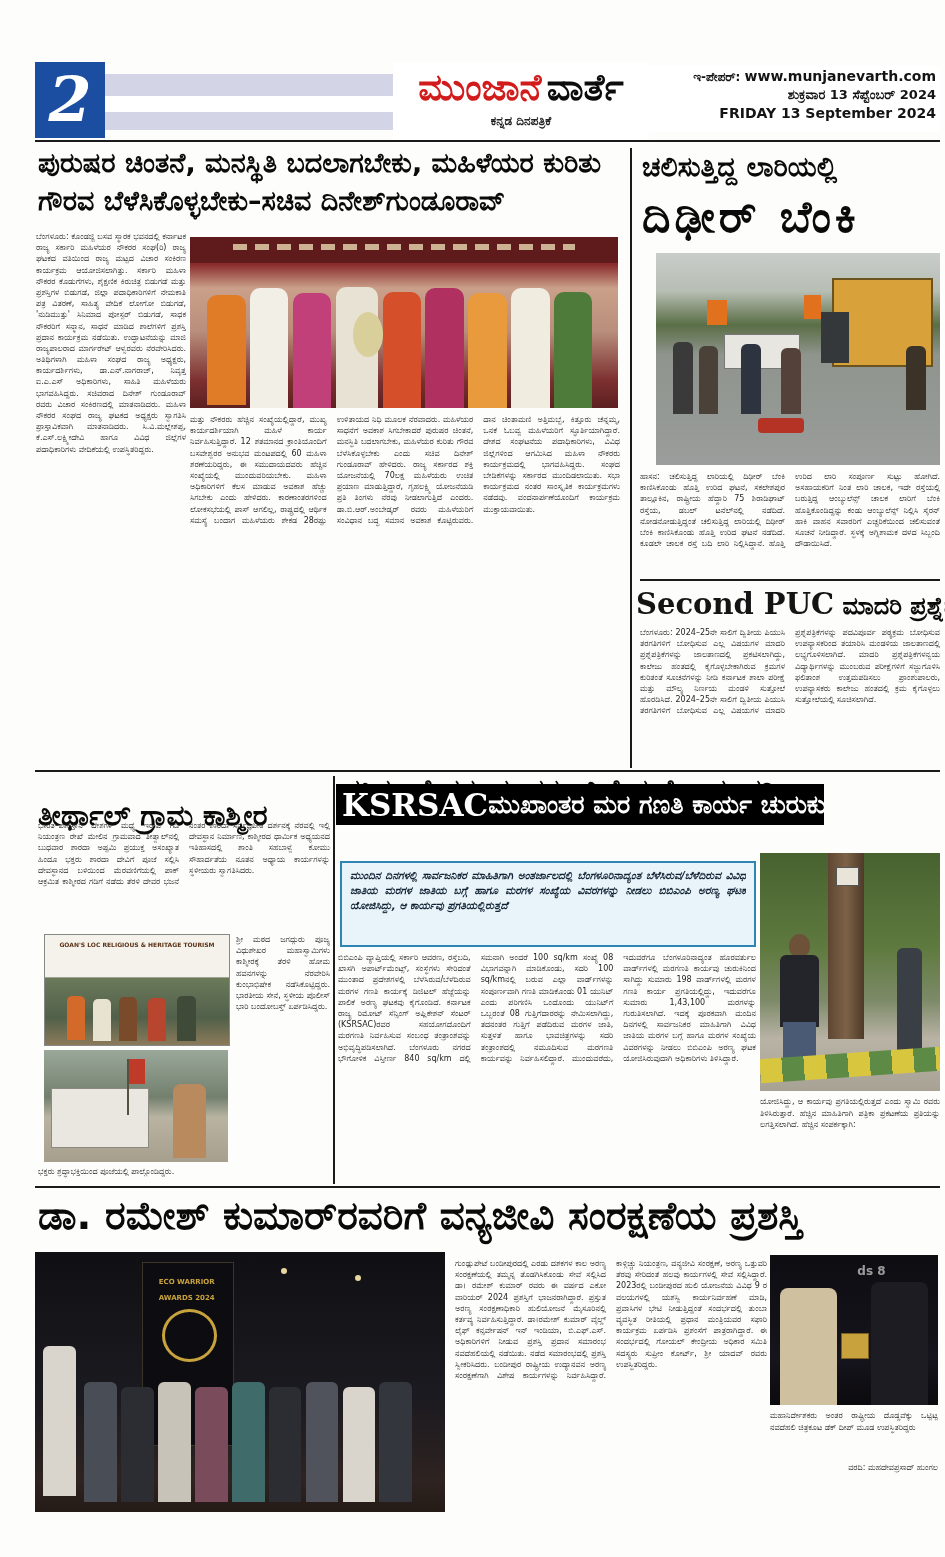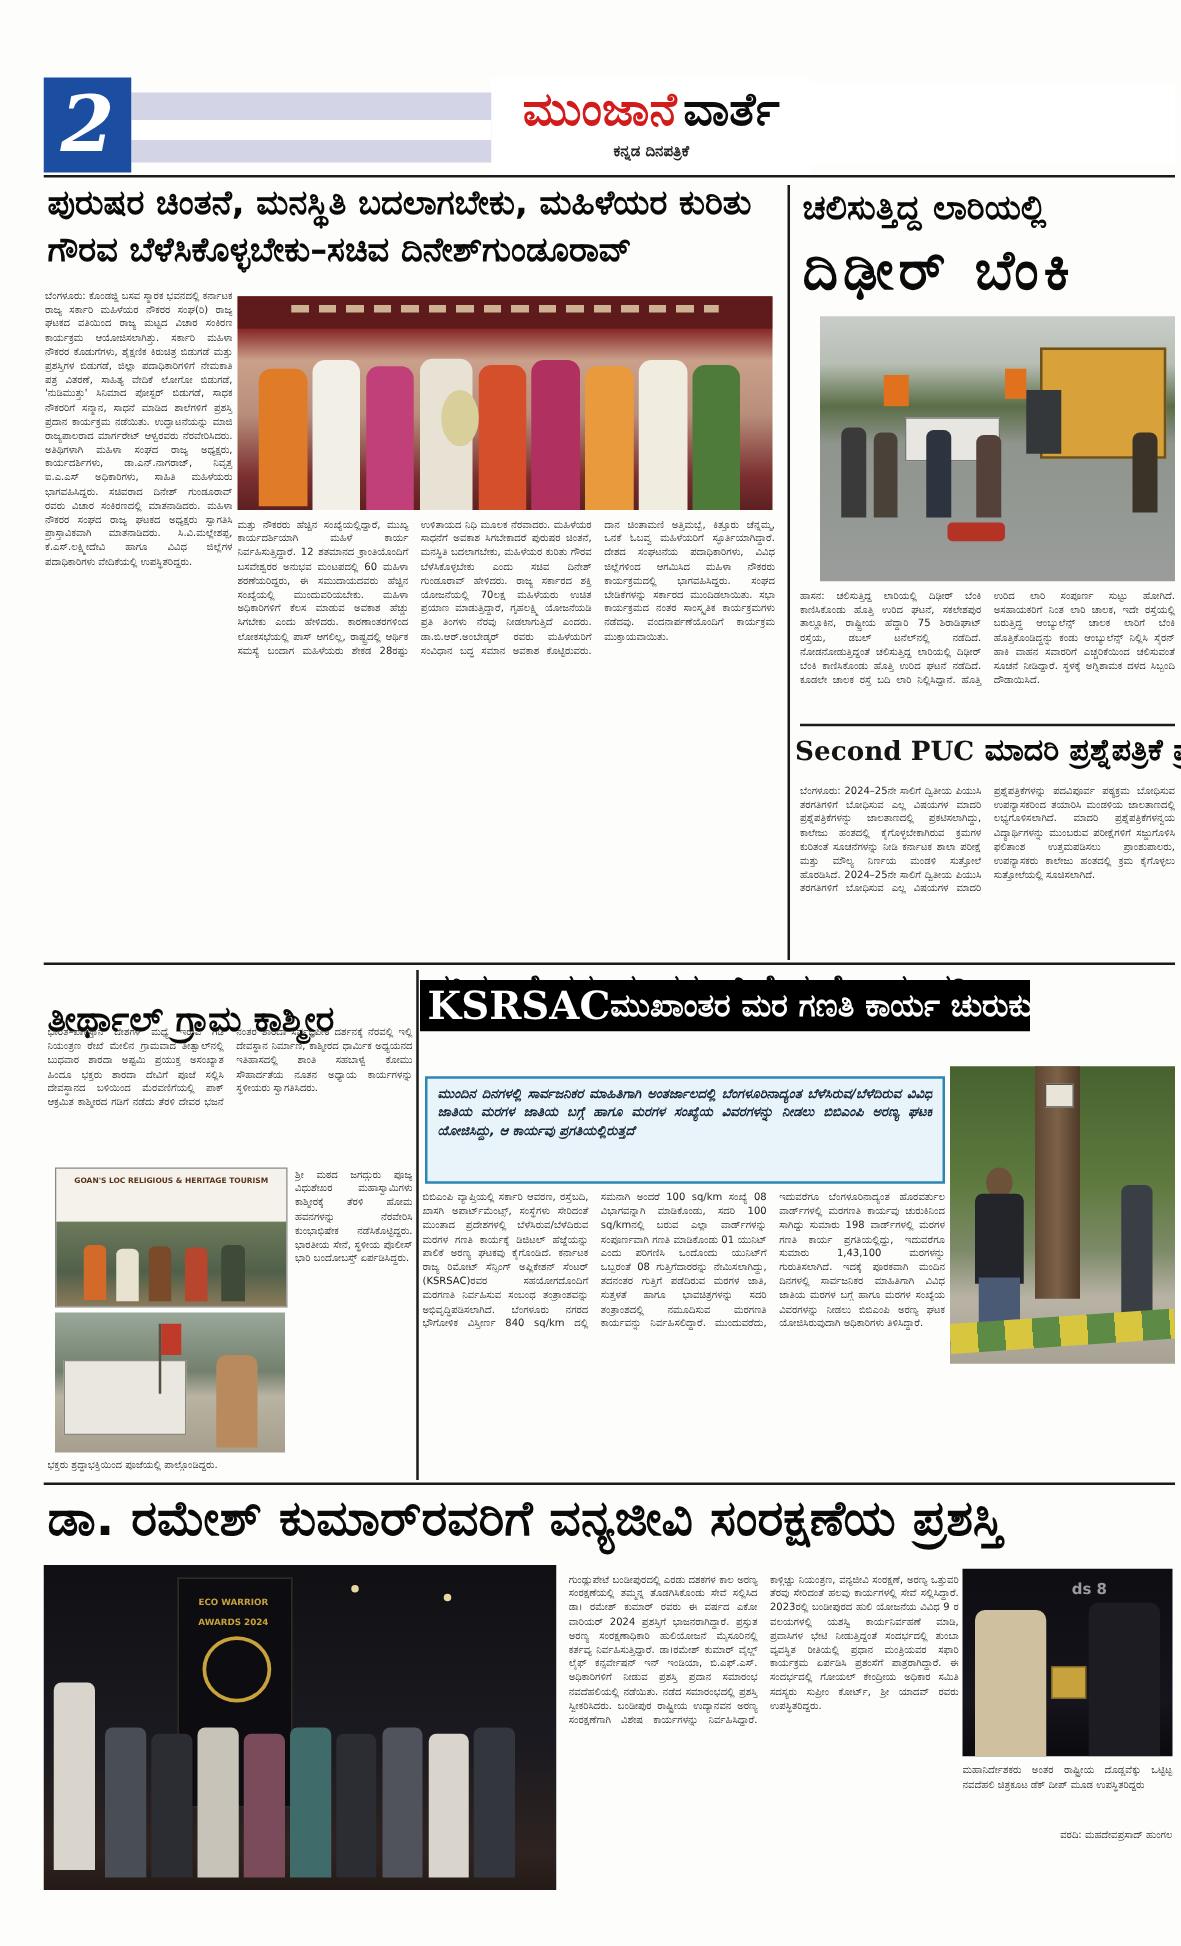--- a/index.html
+++ b/index.html
@@ -33,20 +33,28 @@
     <div class="abs" style="left:35px;top:62px;width:70px;height:76px;background:#1b4da0;display:flex;align-items:center;justify-content:center;">
       <span class="serif white" style="font-size:62px;font-weight:bold;font-style:italic;line-height:1;">2</span>
     </div>
 
     <div class="abs center" style="left:380px;top:66px;width:282px;height:46px;white-space:nowrap;text-align:center;">
       <span style="color:#d21b1b;font-size:37px;font-weight:bold;">ಮುಂಜಾನೆ</span>
       <span style="color:#0c0c0c;font-size:37px;font-weight:bold;">ವಾರ್ತೆ</span>
     </div>
     <div class="abs center" style="left:380px;top:114px;width:282px;font-size:12px;font-weight:bold;color:#222;">ಕನ್ನಡ ದಿನಪತ್ರಿಕೆ</div>
 
+    <div class="abs" style="left:650px;top:68px;width:286px;text-align:right;">
+      <div style="font-size:12px;font-weight:bold;white-space:nowrap;">
+        <span>ಇ-ಪೇಪರ್:</span>
+        <span style="font-size:14px;">www.munjanevarth.com</span>
+      </div>
+      <div style="font-size:13px;font-weight:bold;margin-top:3px;">ಶುಕ್ರವಾರ 13 ಸೆಪ್ಟೆಂಬರ್ 2024</div>
+      <div style="font-size:14px;font-weight:bold;margin-top:2px;">FRIDAY 13 September 2024</div>
+    </div>
 
     <div class="abs rule-h" style="left:35px;top:140px;width:905px;"></div>
   </div>
 
   <div>
     <div class="abs headline" style="left:38px;top:148px;width:586px;font-size:27px;white-space:nowrap;">ಪುರುಷರ ಚಿಂತನೆ, ಮನಸ್ಥಿತಿ ಬದಲಾಗಬೇಕು, ಮಹಿಳೆಯರ ಕುರಿತು</div>
     <div class="abs headline" style="left:38px;top:186px;width:586px;font-size:27px;white-space:nowrap;">ಗೌರವ ಬೆಳೆಸಿಕೊಳ್ಳಬೇಕು–ಸಚಿವ ದಿನೇಶ್‌ಗುಂಡೂರಾವ್</div>
 
     <div class="abs bodytext" style="left:36px;top:231px;width:150px;height:537px;">ಬೆಂಗಳೂರು: ಕೊಂಡಜ್ಜಿ ಬಸವ ಸ್ಮಾರಕ ಭವನದಲ್ಲಿ ಕರ್ನಾಟಕ ರಾಜ್ಯ ಸರ್ಕಾರಿ ಮಹಿಳೆಯರ ನೌಕರರ ಸಂಘ(ರಿ) ರಾಜ್ಯ ಘಟಕದ ವತಿಯಿಂದ ರಾಜ್ಯ ಮಟ್ಟದ ವಿಚಾರ ಸಂಕಿರಣ ಕಾರ್ಯಕ್ರಮ ಆಯೋಜಿಸಲಾಗಿತ್ತು. ಸರ್ಕಾರಿ ಮಹಿಳಾ ನೌಕರರ ಕೊಡುಗೆಗಳು, ಶೈಕ್ಷಣಿಕ ಕಿರುಚಿತ್ರ ಬಿಡುಗಡೆ ಮತ್ತು ಪ್ರಶಸ್ತಿಗಳ ಬಿಡುಗಡೆ, ಜಿಲ್ಲಾ ಪದಾಧಿಕಾರಿಗಳಿಗೆ ನೇಮಕಾತಿ ಪತ್ರ ವಿತರಣೆ, ಸಾಹಿತ್ಯ ವೇದಿಕೆ ಲೋಗೋ ಬಿಡುಗಡೆ, 'ನುಡಿಮುತ್ತು' ಸಿನಿಮಾದ ಪೋಸ್ಟರ್ ಬಿಡುಗಡೆ, ಸಾಧಕ ನೌಕರರಿಗೆ ಸನ್ಮಾನ, ಸಾಧನೆ ಮಾಡಿದ ಶಾಲೆಗಳಿಗೆ ಪ್ರಶಸ್ತಿ ಪ್ರದಾನ ಕಾರ್ಯಕ್ರಮ ನಡೆಯಿತು. ಉದ್ಘಾಟನೆಯನ್ನು ಮಾಜಿ ರಾಜ್ಯಪಾಲರಾದ ಮಾರ್ಗರೇಟ್ ಆಳ್ವರವರು ನೆರವೇರಿಸಿದರು. ಅತಿಥಿಗಳಾಗಿ ಮಹಿಳಾ ಸಂಘದ ರಾಜ್ಯ ಅಧ್ಯಕ್ಷರು, ಕಾರ್ಯದರ್ಶಿಗಳು, ಡಾ.ಎನ್.ನಾಗರಾಜ್, ನಿವೃತ್ತ ಐ.ಎ.ಎಸ್ ಅಧಿಕಾರಿಗಳು, ಸಾಹಿತಿ ಮಹಿಳೆಯರು ಭಾಗವಹಿಸಿದ್ದರು. ಸಚಿವರಾದ ದಿನೇಶ್ ಗುಂಡೂರಾವ್ ರವರು ವಿಚಾರ ಸಂಕಿರಣದಲ್ಲಿ ಮಾತನಾಡಿದರು. ಮಹಿಳಾ ನೌಕರರ ಸಂಘದ ರಾಜ್ಯ ಘಟಕದ ಅಧ್ಯಕ್ಷರು ಸ್ವಾಗತಿಸಿ ಪ್ರಾಸ್ತಾವಿಕವಾಗಿ ಮಾತನಾಡಿದರು. ಸಿ.ವಿ.ಮಲ್ಲೇಶಪ್ಪ, ಕೆ.ಎಸ್.ಲಕ್ಷ್ಮೀದೇವಿ ಹಾಗೂ ವಿವಿಧ ಜಿಲ್ಲೆಗಳ ಪದಾಧಿಕಾರಿಗಳು ವೇದಿಕೆಯಲ್ಲಿ ಉಪಸ್ಥಿತರಿದ್ದರು.</div>
 
@@ -87,21 +95,21 @@
       <div class="ph" style="left:88%;top:44%;width:7%;height:30%;background:#3c3328;border-radius:6px 6px 0 0;"></div>
       <div class="ph" style="left:36%;top:78%;width:16%;height:7%;background:#b43324;border-radius:4px;"></div>
     </div>
 
     <div class="abs bodytext cols2" style="left:640px;top:471px;width:300px;height:102px;">ಹಾಸನ: ಚಲಿಸುತ್ತಿದ್ದ ಲಾರಿಯಲ್ಲಿ ದಿಢೀರ್ ಬೆಂಕಿ ಕಾಣಿಸಿಕೊಂಡು ಹೊತ್ತಿ ಉರಿದ ಘಟನೆ, ಸಕಲೇಶಪುರ ತಾಲ್ಲೂಕಿನ, ರಾಷ್ಟ್ರೀಯ ಹೆದ್ದಾರಿ 75 ಶಿರಾಡಿಘಾಟ್ ರಸ್ತೆಯ, ಡಬಲ್ ಟನೆಲ್‌ನಲ್ಲಿ ನಡೆದಿದೆ. ನೋಡನೋಡುತ್ತಿದ್ದಂತೆ ಚಲಿಸುತ್ತಿದ್ದ ಲಾರಿಯಲ್ಲಿ ದಿಢೀರ್ ಬೆಂಕಿ ಕಾಣಿಸಿಕೊಂಡು ಹೊತ್ತಿ ಉರಿದ ಘಟನೆ ನಡೆದಿದೆ. ಕೂಡಲೇ ಚಾಲಕ ರಸ್ತೆ ಬದಿ ಲಾರಿ ನಿಲ್ಲಿಸಿದ್ದಾನೆ. ಹೊತ್ತಿ ಉರಿದ ಲಾರಿ ಸಂಪೂರ್ಣ ಸುಟ್ಟು ಹೋಗಿದೆ. ಅಸಹಾಯಕರಿಗೆ ನಿಂತ ಲಾರಿ ಚಾಲಕ, ಇದೇ ರಸ್ತೆಯಲ್ಲಿ ಬರುತ್ತಿದ್ದ ಆಂಬ್ಯುಲೆನ್ಸ್ ಚಾಲಕ ಲಾರಿಗೆ ಬೆಂಕಿ ಹೊತ್ತಿಕೊಂಡಿದ್ದನ್ನು ಕಂಡು ಆಂಬ್ಯುಲೆನ್ಸ್ ನಿಲ್ಲಿಸಿ ಸೈರನ್ ಹಾಕಿ ವಾಹನ ಸವಾರರಿಗೆ ಎಚ್ಚರಿಕೆಯಿಂದ ಚಲಿಸುವಂತೆ ಸೂಚನೆ ನೀಡಿದ್ದಾರೆ. ಸ್ಥಳಕ್ಕೆ ಅಗ್ನಿಶಾಮಕ ದಳದ ಸಿಬ್ಬಂದಿ ದೌಡಾಯಿಸಿದೆ.</div>
     <div class="abs rule-h" style="left:640px;top:579px;width:300px;height:1.5px;"></div>
   </div>
 
   <div>
     <div class="abs center" style="left:636px;top:587px;width:304px;white-space:nowrap;">
-      <span class="serif" style="font-size:21px;font-weight:bold;">Second PUC</span><span class="headline" style="font-size:24px;font-weight:bold;"> ಮಾದರಿ ಪ್ರಶ್ನೆಪತ್ರಿಕೆ ಪ್ರಕಟ</span>
+      <span class="serif" style="font-size:29px;font-weight:bold;">Second PUC</span><span class="headline" style="font-size:24px;font-weight:bold;"> ಮಾದರಿ ಪ್ರಶ್ನೆಪತ್ರಿಕೆ ಪ್ರಕಟ</span>
     </div>
     <div class="abs bodytext cols2" style="left:640px;top:627px;width:300px;height:139px;">ಬೆಂಗಳೂರು: 2024–25ನೇ ಸಾಲಿಗೆ ದ್ವಿತೀಯ ಪಿಯುಸಿ ತರಗತಿಗಳಿಗೆ ಬೋಧಿಸುವ ಎಲ್ಲ ವಿಷಯಗಳ ಮಾದರಿ ಪ್ರಶ್ನೆಪತ್ರಿಕೆಗಳನ್ನು ಜಾಲತಾಣದಲ್ಲಿ ಪ್ರಕಟಿಸಲಾಗಿದ್ದು, ಕಾಲೇಜು ಹಂತದಲ್ಲಿ ಕೈಗೊಳ್ಳಬೇಕಾಗಿರುವ ಕ್ರಮಗಳ ಕುರಿತಂತೆ ಸೂಚನೆಗಳನ್ನು ನೀಡಿ ಕರ್ನಾಟಕ ಶಾಲಾ ಪರೀಕ್ಷೆ ಮತ್ತು ಮೌಲ್ಯ ನಿರ್ಣಯ ಮಂಡಳಿ ಸುತ್ತೋಲೆ ಹೊರಡಿಸಿದೆ. 2024–25ನೇ ಸಾಲಿಗೆ ದ್ವಿತೀಯ ಪಿಯುಸಿ ತರಗತಿಗಳಿಗೆ ಬೋಧಿಸುವ ಎಲ್ಲ ವಿಷಯಗಳ ಮಾದರಿ ಪ್ರಶ್ನೆಪತ್ರಿಕೆಗಳನ್ನು ಪದವಿಪೂರ್ವ ಪಠ್ಯಕ್ರಮ ಬೋಧಿಸುವ ಉಪನ್ಯಾಸಕರಿಂದ ತಯಾರಿಸಿ ಮಂಡಳಿಯ ಜಾಲತಾಣದಲ್ಲಿ ಲಭ್ಯಗೊಳಿಸಲಾಗಿದೆ. ಮಾದರಿ ಪ್ರಶ್ನೆಪತ್ರಿಕೆಗಳನ್ವಯ ವಿದ್ಯಾರ್ಥಿಗಳನ್ನು ಮುಂಬರುವ ಪರೀಕ್ಷೆಗಳಿಗೆ ಸಜ್ಜುಗೊಳಿಸಿ ಫಲಿತಾಂಶ ಉತ್ತಮಪಡಿಸಲು ಪ್ರಾಂಶುಪಾಲರು, ಉಪನ್ಯಾಸಕರು ಕಾಲೇಜು ಹಂತದಲ್ಲಿ ಕ್ರಮ ಕೈಗೊಳ್ಳಲು ಸುತ್ತೋಲೆಯಲ್ಲಿ ಸೂಚಿಸಲಾಗಿದೆ.</div>
   </div>
 
   <div class="abs rule-h" style="left:35px;top:770px;width:905px;"></div>
   <div class="abs rule-v" style="left:333px;top:776px;height:408px;"></div>
 
   <div>
     <div class="abs headline" style="left:38px;top:800px;width:292px;font-size:28px;white-space:nowrap;">ತೀರ್ಥಾಲ್ ಗ್ರಾಮ ಕಾಶ್ಮೀರ</div>
     <div class="abs bodytext cols2" style="left:38px;top:820px;width:292px;height:110px;">ಭಾರತ–ಪಾಕಿಸ್ತಾನ ದೇಶಗಳ ಮಧ್ಯೆ ಇರುವ ಗಡಿ ನಿಯಂತ್ರಣ ರೇಖೆ ಮೇಲಿನ ಗ್ರಾಮವಾದ ತೀತ್ವಾಲ್‌ನಲ್ಲಿ ಬುಧವಾರ ಶಾರದಾ ಅಷ್ಟಮಿ ಪ್ರಯುಕ್ತ ಅಸಂಖ್ಯಾತ ಹಿಂದೂ ಭಕ್ತರು ಶಾರದಾ ದೇವಿಗೆ ಪೂಜೆ ಸಲ್ಲಿಸಿ ದೇವಸ್ಥಾನದ ಬಳಿಯಿಂದ ಮೆರವಣಿಗೆಯಲ್ಲಿ ಪಾಕ್ ಆಕ್ರಮಿತ ಕಾಶ್ಮೀರದ ಗಡಿಗೆ ನಡೆದು ತೆರಳಿ ದೇವರ ಭಜನೆ ನಂತರ ಶಾರದಾ ಸರ್ವಜ್ಞಪೀಠ ದರ್ಶನಕ್ಕೆ ನೆರವಲ್ಲಿ ಇಲ್ಲಿ ದೇವಸ್ಥಾನ ನಿರ್ಮಾಣ, ಕಾಶ್ಮೀರದ ಧಾರ್ಮಿಕ ಅಧ್ಯಯನದ ಇತಿಹಾಸದಲ್ಲಿ ಶಾಂತಿ ಸಹಬಾಳ್ವೆ ಕೋಮು ಸೌಹಾರ್ದತೆಯ ನೂತನ ಅಧ್ಯಾಯ ಕಾರ್ಯಗಳನ್ನು ಸ್ಥಳೀಯರು ಸ್ವಾಗತಿಸಿದರು.</div>
@@ -145,20 +153,21 @@
       <div class="ph" style="left:16%;top:34%;width:12%;height:10%;background:#6d5138;border-radius:50%;"></div>
       <div class="ph" style="left:11%;top:43%;width:22%;height:30%;background:#23252a;border-radius:6px 6px 0 0;"></div>
       <div class="ph" style="left:13%;top:71%;width:18%;height:22%;background:#4a5a74;"></div>
       <div class="ph" style="left:76%;top:40%;width:14%;height:44%;background:#3a3f46;border-radius:6px 6px 0 0;"></div>
       <div class="ph" style="left:0;top:84%;width:100%;height:10%;background:repeating-linear-gradient(90deg,#d8c63e 0 22px,#5d8a44 22px 44px);transform:rotate(-4deg);"></div>
     </div>
 
     <div class="abs bodytext cols3" style="left:338px;top:952px;width:418px;height:232px;">ಬಿಬಿಎಂಪಿ ವ್ಯಾಪ್ತಿಯಲ್ಲಿ ಸರ್ಕಾರಿ ಆವರಣ, ರಸ್ತೆಬದಿ, ಖಾಸಗಿ ಅಪಾರ್ಟ್‌ಮೆಂಟ್ಸ್, ಸಂಸ್ಥೆಗಳು ಸೇರಿದಂತೆ ಮುಂತಾದ ಪ್ರದೇಶಗಳಲ್ಲಿ ಬೆಳೆಸಿರುವ/ಬೆಳೆದಿರುವ ಮರಗಳ ಗಣತಿ ಕಾರ್ಯಕ್ಕೆ ಡಿಜಿಟಲ್ ಹೆಜ್ಜೆಯನ್ನು ಪಾಲಿಕೆ ಅರಣ್ಯ ಘಟಕವು ಕೈಗೊಂಡಿದೆ. ಕರ್ನಾಟಕ ರಾಜ್ಯ ರಿಮೋಟ್ ಸೆನ್ಸಿಂಗ್ ಅಪ್ಲಿಕೇಶನ್ ಸೆಂಟರ್ (KSRSAC)ರವರ ಸಹಯೋಗದೊಂದಿಗೆ ಮರಗಣತಿ ನಿರ್ವಹಿಸುವ ಸಂಬಂಧ ತಂತ್ರಾಂಶವನ್ನು ಅಭಿವೃದ್ಧಿಪಡಿಸಲಾಗಿದೆ. ಬೆಂಗಳೂರು ನಗರದ ಭೌಗೋಳಿಕ ವಿಸ್ತೀರ್ಣ 840 sq/km ದಲ್ಲಿ ಸಮನಾಗಿ ಅಂದರೆ 100 sq/km ಸಂಖ್ಯೆ 08 ವಿಭಾಗವನ್ನಾಗಿ ಮಾಡಿಕೊಂಡು, ಸದರಿ 100 sq/kmನಲ್ಲಿ ಬರುವ ಎಲ್ಲಾ ವಾರ್ಡ್‌ಗಳನ್ನು ಸಂಪೂರ್ಣವಾಗಿ ಗಣತಿ ಮಾಡಿಕೊಂಡು 01 ಯುನಿಟ್ ಎಂದು ಪರಿಗಣಿಸಿ ಒಂದೊಂದು ಯುನಿಟ್‌ಗೆ ಒಬ್ಬರಂತೆ 08 ಗುತ್ತಿಗೆದಾರರನ್ನು ನೇಮಿಸಲಾಗಿದ್ದು, ತದನಂತರ ಗುತ್ತಿಗೆ ಪಡೆದಿರುವ ಮರಗಳ ಜಾತಿ, ಸುತ್ತಳತೆ ಹಾಗೂ ಭಾವಚಿತ್ರಗಳನ್ನು ಸದರಿ ತಂತ್ರಾಂಶದಲ್ಲಿ ನಮೂದಿಸುವ ಮರಗಣತಿ ಕಾರ್ಯವನ್ನು ನಿರ್ವಹಿಸಲಿದ್ದಾರೆ. ಮುಂದುವರೆದು, ಇದುವರೆಗೂ ಬೆಂಗಳೂರಿನಾದ್ಯಂತ ಹೊರವರ್ತುಲ ವಾರ್ಡ್‌ಗಳಲ್ಲಿ ಮರಗಣತಿ ಕಾರ್ಯವು ಚುರುಕಿನಿಂದ ಸಾಗಿದ್ದು ಸುಮಾರು 198 ವಾರ್ಡ್‌ಗಳಲ್ಲಿ ಮರಗಳ ಗಣತಿ ಕಾರ್ಯ ಪ್ರಗತಿಯಲ್ಲಿದ್ದು, ಇದುವರೆಗೂ ಸುಮಾರು 1,43,100 ಮರಗಳನ್ನು ಗುರುತಿಸಲಾಗಿದೆ. ಇದಕ್ಕೆ ಪೂರಕವಾಗಿ ಮಂದಿನ ದಿನಗಳಲ್ಲಿ ಸಾರ್ವಜನಿಕರ ಮಾಹಿತಿಗಾಗಿ ವಿವಿಧ ಜಾತಿಯ ಮರಗಳ ಬಗ್ಗೆ ಹಾಗೂ ಮರಗಳ ಸಂಖ್ಯೆಯ ವಿವರಗಳನ್ನು ನೀಡಲು ಬಿಬಿಎಂಪಿ ಅರಣ್ಯ ಘಟಕ ಯೋಜಿಸಿರುವುದಾಗಿ ಅಧಿಕಾರಿಗಳು ತಿಳಿಸಿದ್ದಾರೆ.</div>
 
     <div class="abs" style="left:760px;top:1096px;width:180px;height:88px;">
+      <div class="caption" style="height:46px;">ಯೋಜಿಸಿದ್ದು, ಆ ಕಾರ್ಯವು ಪ್ರಗತಿಯಲ್ಲಿರುತ್ತದೆ ಎಂದು ಸ್ವಾಮಿ ರವರು ತಿಳಿಸಿರುತ್ತಾರೆ. ಹೆಚ್ಚಿನ ಮಾಹಿತಿಗಾಗಿ ಪತ್ರಿಕಾ ಪ್ರಕಟಣೆಯ ಪ್ರತಿಯನ್ನು ಲಗತ್ತಿಸಲಾಗಿದೆ. ಹೆಚ್ಚಿನ ಸಂಪರ್ಕಕ್ಕಾಗಿ:</div>
     </div>
   </div>
 
   <div class="abs rule-h" style="left:35px;top:1186px;width:905px;"></div>
 
   <div>
     <div class="abs headline" style="left:38px;top:1194px;width:900px;font-size:39px;white-space:nowrap;">ಡಾ. ರಮೇಶ್ ಕುಮಾರ್‌ರವರಿಗೆ ವನ್ಯಜೀವಿ ಸಂರಕ್ಷಣೆಯ ಪ್ರಶಸ್ತಿ</div>
 
     <div class="photo" style="left:35px;top:1252px;width:410px;height:260px;background:linear-gradient(180deg,#101014 0%,#1b1a20 55%,#2e2320 88%,#241a16 100%);">
       <div class="ph" style="left:26%;top:4%;width:22%;height:70%;background:#0d0c10;border:1px solid #3a3528;"></div>

